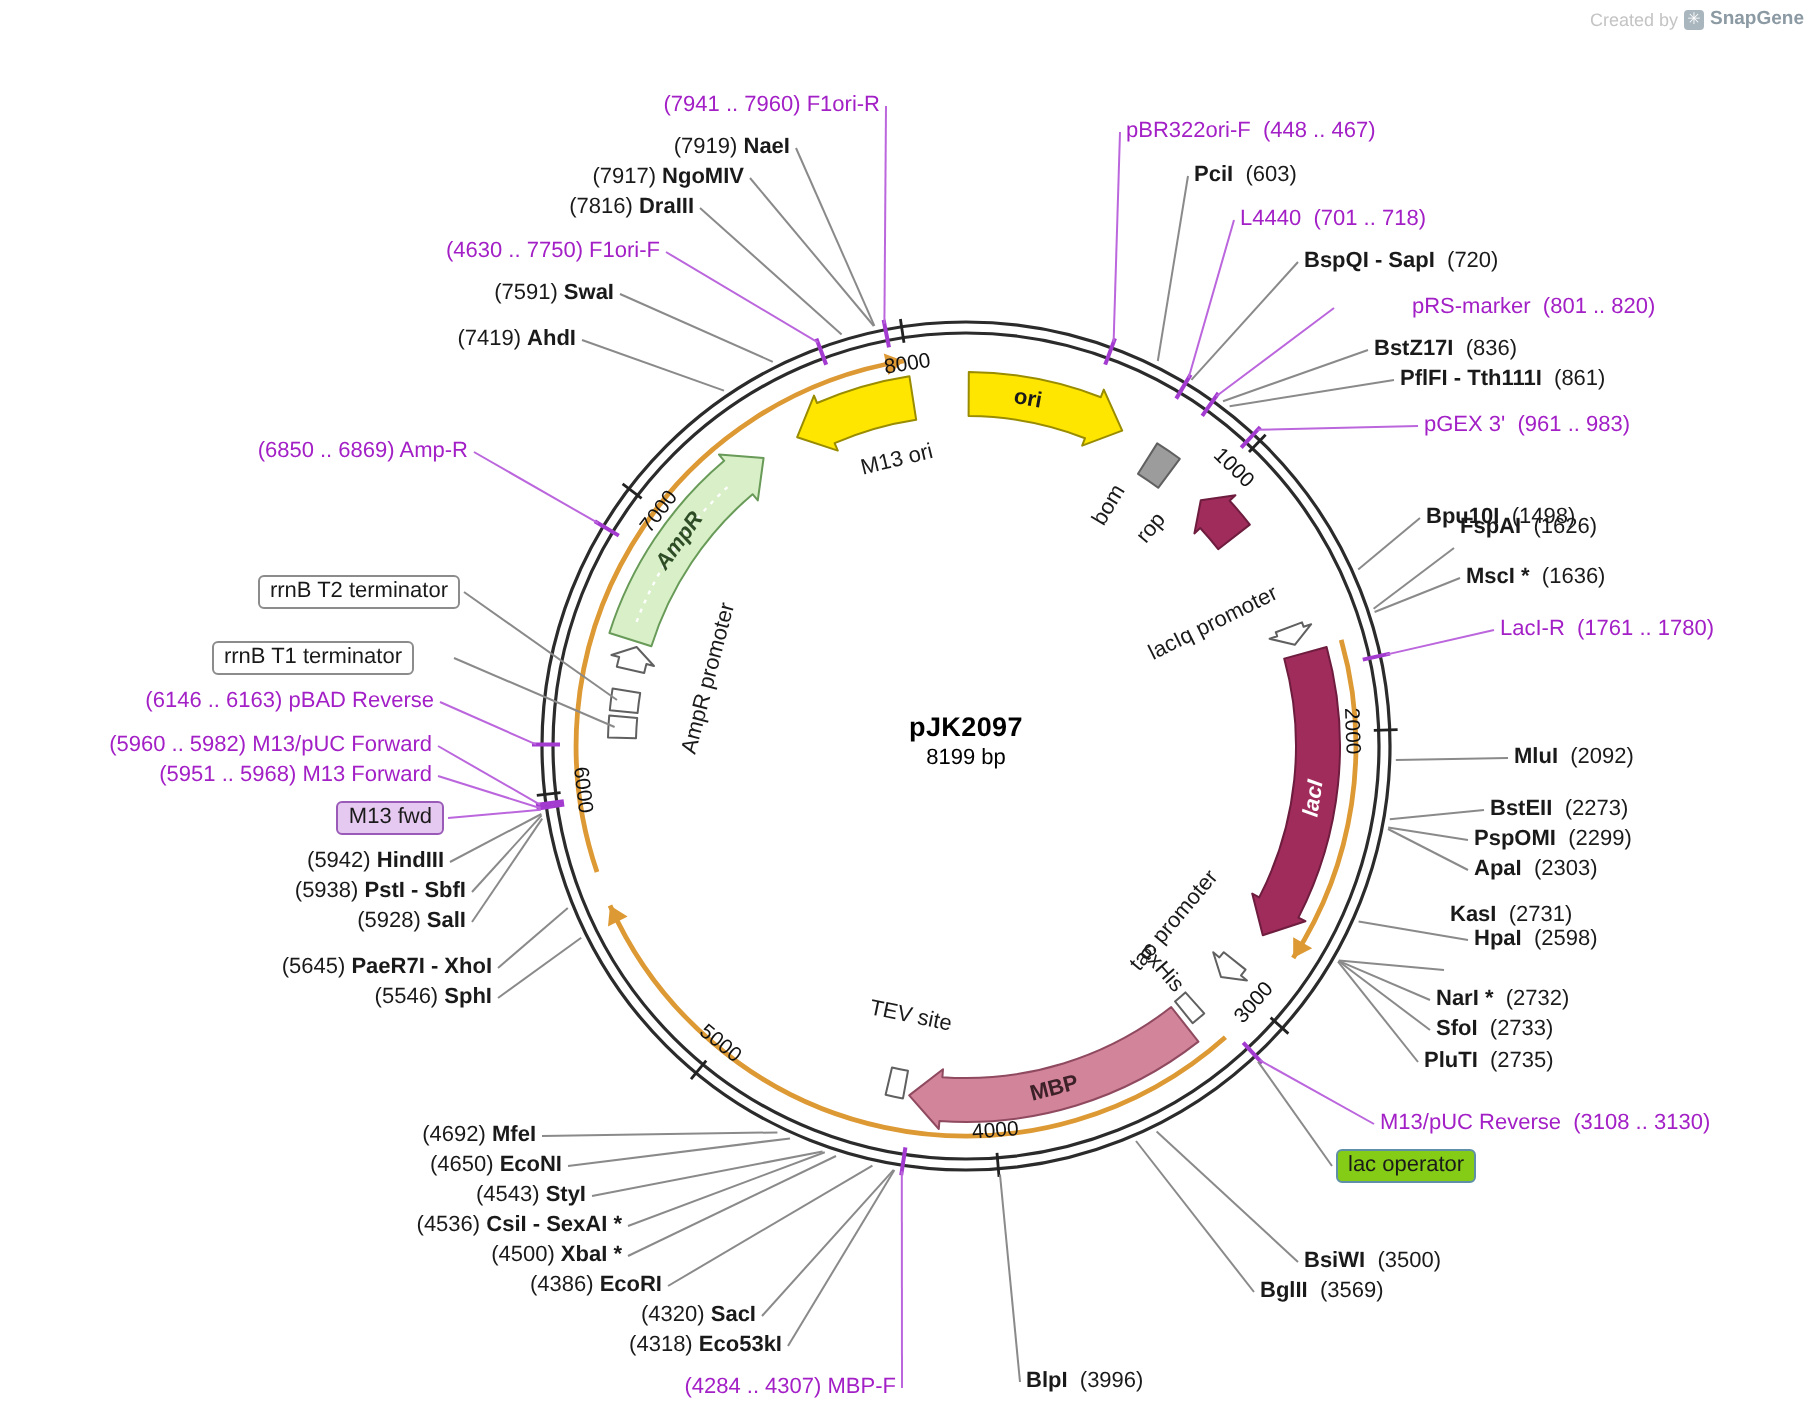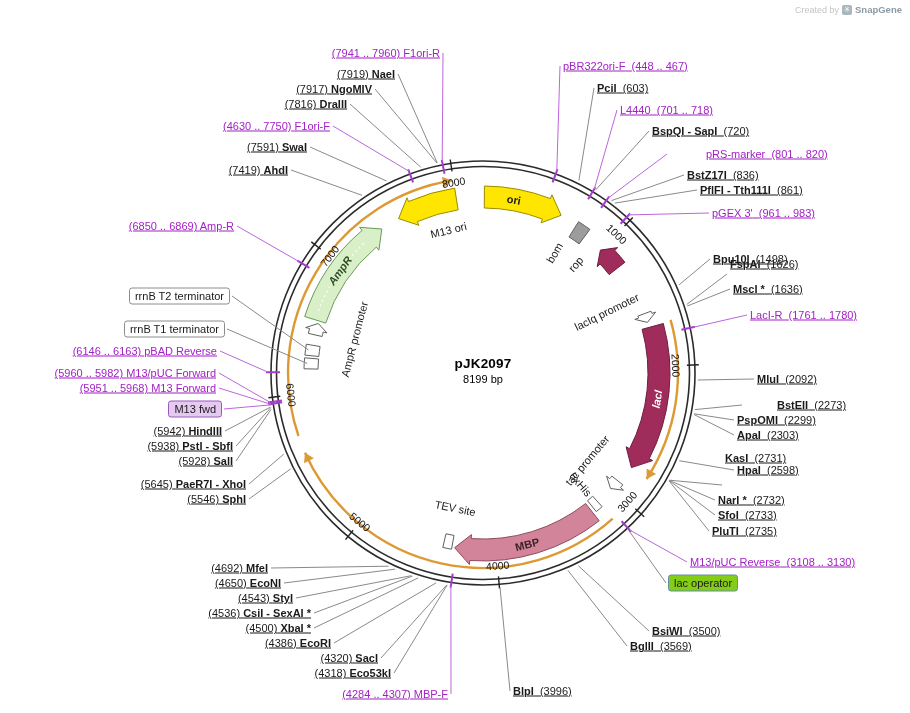--- a/index.html
+++ b/index.html
@@ -2,21 +2,21 @@
 <html><head>
 <meta charset="utf-8">
 <style>
   html,body{margin:0;padding:0;background:#fff;}
   body{width:910px;height:713px;overflow:hidden;position:relative;
        font-family:"Liberation Sans",sans-serif;}
   .stage{position:absolute;inset:0;width:910px;height:713px;}
   #map-svg{position:absolute;left:0;top:0;}
   #labels{position:absolute;inset:0;}
   .slabel{position:absolute;font-size:11px;color:#1a1a1a;white-space:nowrap;
-          transform:translateY(-50%);line-height:13px;text-decoration:underline;}
+          transform:translateY(-50%);line-height:13px;}
   .slabel .nm{font-weight:bold;}
   .slabel .pos{font-weight:normal;}
   .slabel.left{text-align:right;}
   .slabel.primer{color:#a320c6;}
   .slabel.primer .nm{font-weight:normal;}
   .boxed{position:absolute;font-size:11px;color:#1a1a1a;white-space:nowrap;
          transform:translateY(-50%);border:1px solid #8c8c8c;background:#fff;
          border-radius:3px;padding:1px 5px;line-height:13px;}
   .boxed.purple{background:#e6c9f1;border-color:#9a5ab8;}
   .boxed.blue{background:#84cc16;border-color:#6090a8;}
@@ -187,33 +187,33 @@
       <div class="slabel right" style="left: 652px; top: 131px;"><span class="nm">BspQI - SapI</span>&nbsp; <span class="pos">(720)</span></div>
       <div class="slabel right primer" style="left: 670px; top: 154px; padding-left: 36px;"><span class="nm">pRS-marker</span>&nbsp; <span class="pos">(801 .. 820)</span></div>
       <div class="slabel right" style="left: 687px; top: 175px;"><span class="nm">BstZ17I</span>&nbsp; <span class="pos">(836)</span></div>
       <div class="slabel right" style="left: 700px; top: 190px;"><span class="nm">PflFI - Tth111I</span>&nbsp; <span class="pos">(861)</span></div>
       <div class="slabel right primer" style="left: 712px; top: 213px;"><span class="nm">pGEX 3'</span>&nbsp; <span class="pos">(961 .. 983)</span></div>
       <div class="slabel right" style="left: 713px; top: 259px;"><span class="nm">Bpu10I</span>&nbsp; <span class="pos">(1498)</span></div>
       <div class="slabel right" style="left: 730px; top: 264px;"><span class="nm">FspAI</span>&nbsp; <span class="pos">(1626)</span></div>
       <div class="slabel right" style="left: 733px; top: 289px;"><span class="nm">MscI *</span>&nbsp; <span class="pos">(1636)</span></div>
       <div class="slabel right primer" style="left: 750px; top: 315px;"><span class="nm">LacI-R</span>&nbsp; <span class="pos">(1761 .. 1780)</span></div>
       <div class="slabel right" style="left: 757px; top: 379px;"><span class="nm">MluI</span>&nbsp; <span class="pos">(2092)</span></div>
-      <div class="slabel right" style="left: 745px; top: 405px; margin-left: 32px;"><span class="nm">BstEII</span>&nbsp; <span class="pos">(2273)</span></div>
+      <div class="slabel right" style="left: 745px; top: 405px;"><span class="nm">BstEII</span>&nbsp; <span class="pos">(2273)</span></div>
       <div class="slabel right" style="left: 737px; top: 420px;"><span class="nm">PspOMI</span>&nbsp; <span class="pos">(2299)</span></div>
       <div class="slabel right" style="left: 737px; top: 435px;"><span class="nm">ApaI</span>&nbsp; <span class="pos">(2303)</span></div>
       <div class="slabel right" style="left: 737px; top: 470px;"><span class="nm">HpaI</span>&nbsp; <span class="pos">(2598)</span></div>
       <div class="slabel right" style="left: 725px; top: 458px;"><span class="nm">KasI</span>&nbsp; <span class="pos">(2731)</span></div>
       <div class="slabel right" style="left: 718px; top: 500px;"><span class="nm">NarI *</span>&nbsp; <span class="pos">(2732)</span></div>
       <div class="slabel right" style="left: 718px; top: 515px;"><span class="nm">SfoI</span>&nbsp; <span class="pos">(2733)</span></div>
       <div class="slabel right" style="left: 712px; top: 531px;"><span class="nm">PluTI</span>&nbsp; <span class="pos">(2735)</span></div>
       <div class="slabel right primer" style="left: 690px; top: 562px;"><span class="nm">M13/pUC Reverse</span>&nbsp; <span class="pos">(3108 .. 3130)</span></div>
       <div class="slabel right" style="left: 652px; top: 631px;"><span class="nm">BsiWI</span>&nbsp; <span class="pos">(3500)</span></div>
       <div class="slabel right" style="left: 630px; top: 646px;"><span class="nm">BglII</span>&nbsp; <span class="pos">(3569)</span></div>
       <div class="boxed plain" style="right: 680px; top: 296px;">rrnB T2 terminator</div>
-      <div class="boxed plain" style="right: 685px; top: 329px;">rrnB T1 terminator</div>
+      <div class="boxed plain" style="right: 703px; top: 329px;">rrnB T1 terminator</div>
       <div class="boxed purple" style="right: 688px; top: 409px;">M13 fwd</div>
       <div class="boxed blue" style="left: 668px; top: 583px;">lac operator</div>
     </div>
   <div class="center-title">
     <div class="pname">pJK2097</div>
     <div class="psize">8199 bp</div>
   </div>
   <div class="watermark">
     <span class="wm-created">Created by</span>
     <span class="wm-logo">✳</span>

